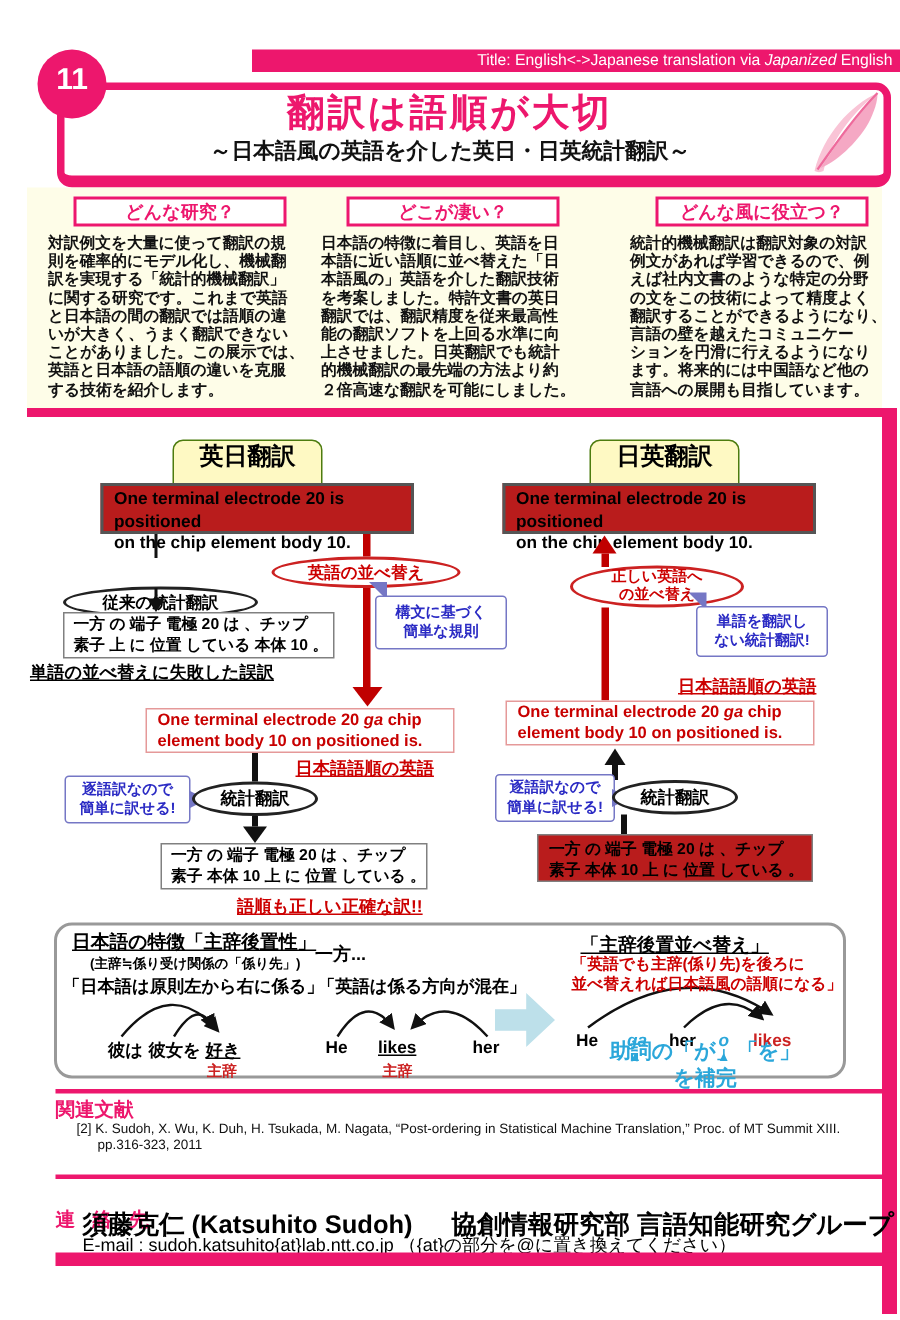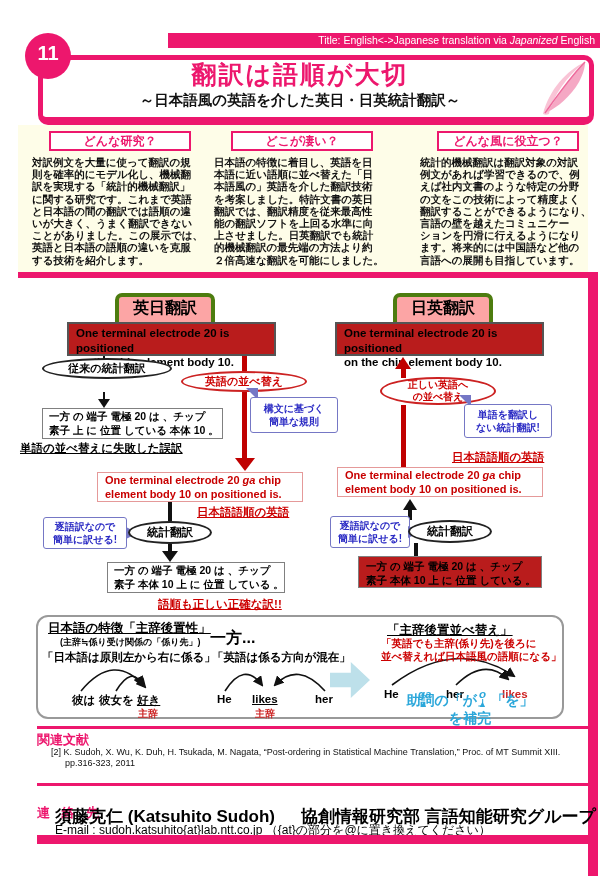--- a/index.html
+++ b/index.html
@@ -29,21 +29,21 @@
            line-height:17px;box-sizing:border-box;}
   .colbody{margin-top:5px;font-size:10.5px;line-height:12.2px;font-weight:bold;color:#111;}
   
   .pinkbar{background:#ED176D;}
   #barmid{left:18px;top:272px;width:580px;height:6px;}
   #barright{left:588px;top:272px;width:10px;height:604px;}
   #barrefs{left:37px;top:726px;width:551px;height:3px;}
   #barcontact{left:37px;top:783px;width:551px;height:3px;}
   #barbottom{left:37px;top:835px;width:561px;height:9px;}
   
-  .flowtitle{width:100px;height:42px;border:4px solid #4d7c0f;border-radius:7px;background:#fca5a5;
+  .flowtitle{width:100px;height:42px;border:1px solid #4d7c0f;border-radius:7px;background:#fef9c3;
              font-size:16px;font-weight:bold;text-align:center;line-height:22px;color:#000;}
   .sbox{border:2px solid #555;background:#b91c1c;font-size:11.5px;font-weight:bold;color:#000;
         padding:2px 0 0 7px;line-height:14.5px;}
   .gbox{border:1.5px solid #808080;background:#fff;font-size:10.5px;font-weight:bold;color:#000;
         padding:1px 0 0 6px;line-height:13.5px;}
   .rbox{border:1.5px solid #E59999;background:#fff;font-size:11px;font-weight:bold;color:#C80000;
         padding:1px 0 0 7px;line-height:13.5px;}
   .rbox .it{font-style:italic;}
   .ellipse{border:2px solid #222;border-radius:50%;background:#fff;display:flex;align-items:center;
            justify-content:center;font-size:11px;font-weight:bold;color:#000;text-align:center;}
@@ -52,21 +52,21 @@
            font-size:10px;font-weight:bold;text-align:center;display:flex;align-items:center;
            justify-content:center;line-height:13px;}
   .cap-red{color:#CC0000;font-size:11.5px;font-weight:bold;text-decoration:underline;}
   .cap-blk{color:#000;font-size:11.5px;font-weight:bold;text-decoration:underline;}
   .vline-b{background:#111;} .vline-r{background:#C00000;}
   .ah{width:0;height:0;}
   
   #panel{left:36px;top:615px;width:528px;height:104px;border:2px solid #999;border-radius:12px;background:#fff;}
   #p-head{left:48px;top:620px;font-size:12.5px;font-weight:bold;text-decoration:underline;color:#000;}
   #p-note{left:60px;top:636px;font-size:9px;font-weight:bold;color:#000;}
-  #p-ippou{left:210px;top:628px;font-size:16px;font-weight:bold;}
+  #p-ippou{left:210px;top:628px;font-size:12px;font-weight:bold;}
   #p-jprule{left:42px;top:650px;font-size:11.5px;font-weight:bold;}
   #p-enrule{left:212px;top:650px;font-size:11.5px;font-weight:bold;}
   .w{position:absolute;font-size:11.5px;font-weight:bold;color:#000;}
   .shuji{position:absolute;font-size:10px;font-weight:bold;color:#CC2222;}
   .cy{color:#2BA7DA;font-style:italic;} .rd{color:#CC2222;}
   .tri{position:absolute;font-size:9px;color:#2BA7DA;font-weight:bold;}
   #p-particles{left:403px;top:692px;width:134px;text-align:center;font-size:14px;font-weight:bold;color:#2BA7DA;}
   #p-rehead{left:387px;top:622px;font-size:12.5px;font-weight:bold;text-decoration:underline;}
   #p-renote{left:381px;top:637px;font-size:10.5px;line-height:12.5px;font-weight:bold;color:#CC0000;}
   #blockarrow{left:330px;top:662px;width:40px;height:36px;background:#BDE0EA;
@@ -135,21 +135,21 @@
   </div>
 
   <div id="barmid" class="abs pinkbar"></div>
   <div id="barright" class="abs pinkbar"></div>
 
   <div class="abs flowtitle" style="left:115px;top:293px;">英日翻訳</div>
   <div class="abs sbox pre" style="left:67px;top:322px;width:209px;height:34px;">One terminal electrode 20 is positioned
 on the chip element body 10.</div>
 
   <div class="abs vline-b" style="left:103px;top:356px;width:2px;height:16px;"></div>
-  <div class="abs ellipse" style="left:42px;top:358px;width:130px;height:21px;">従来の統計翻訳</div>
+  <div class="abs ellipse" style="left:42px;top:391px;width:130px;height:21px;">従来の統計翻訳</div>
   <div class="abs vline-b" style="left:103px;top:392px;width:2px;height:8px;"></div>
   <div class="abs ah" style="left:98px;top:399px;border-left:6px solid transparent;border-right:6px solid transparent;border-top:9px solid #111;"></div>
   <div class="abs gbox pre" style="left:42px;top:408px;width:181px;height:31px;">一方 の 端子 電極 20 は 、チップ
 素子 上 に 位置 している 本体 10 。</div>
   <div class="abs cap-blk" style="left:20px;top:441px;">単語の並べ替えに失敗した誤訳</div>
 
   <div class="abs vline-r" style="left:242px;top:356px;width:5px;height:15px;"></div>
   <div class="abs ellipse rellipse" style="left:181px;top:371px;width:126px;height:21px;">英語の並べ替え</div>
   <div class="abs vline-r" style="left:242px;top:392px;width:5px;height:66px;"></div>
   <div class="abs ah" style="left:235px;top:458px;border-left:10px solid transparent;border-right:10px solid transparent;border-top:13px solid #C00000;"></div>

